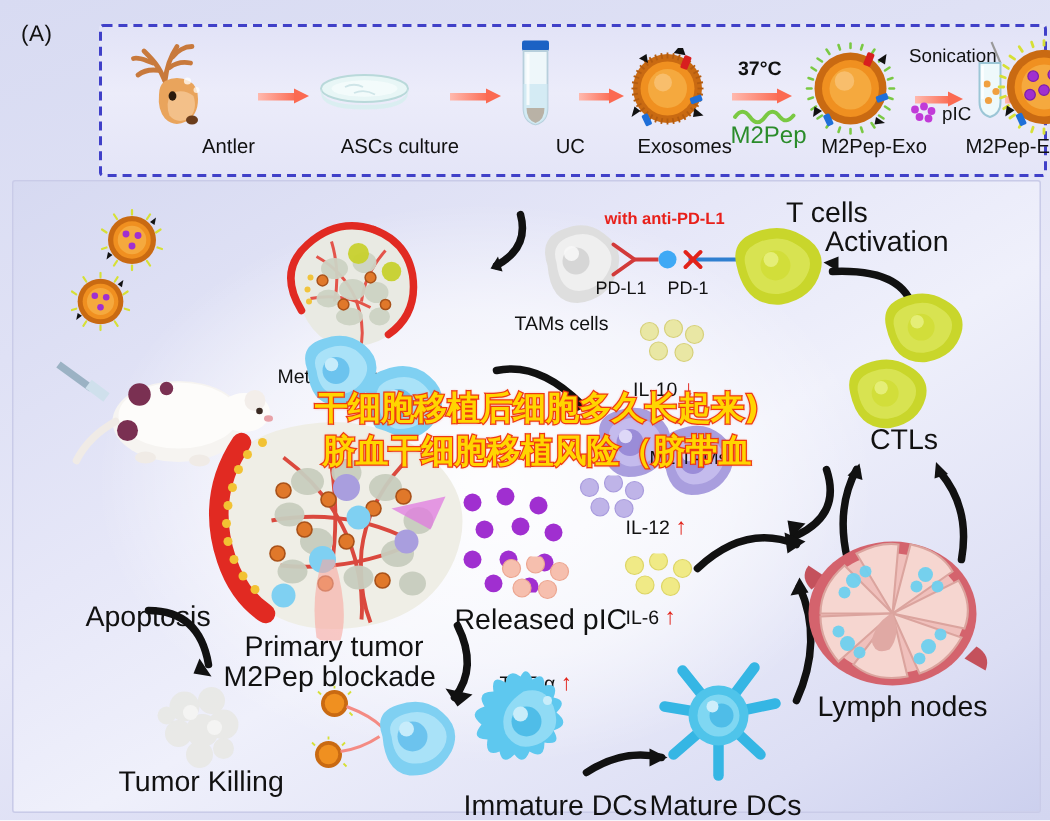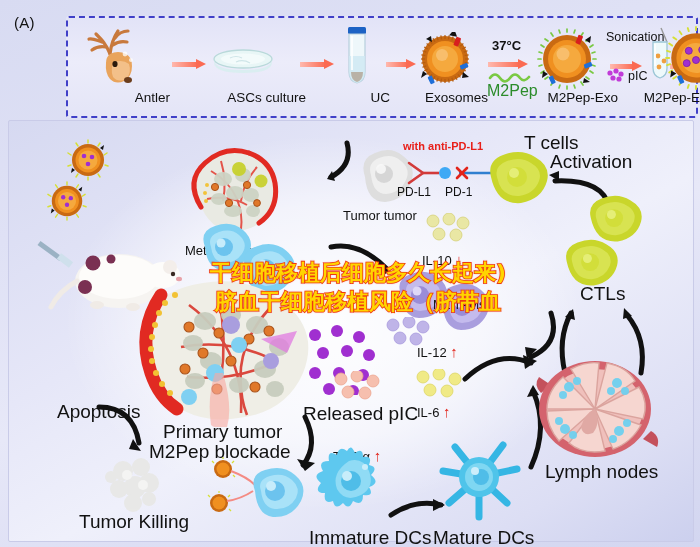--- a/index.html
+++ b/index.html
@@ -404,21 +404,21 @@
       <path d="M62 6 q6 22 -16 34" stroke="#111" stroke-width="5" fill="none" stroke-linecap="round"></path>
       <path d="M50 44 l-8 -2 l5 -8 z" fill="#111"></path>
     </svg>
 
     <svg style="position:absolute;left:344px;top:26px;" width="66" height="60" viewBox="0 0 66 60">
       <path d="M12 30 q-6 -18 10 -24 q16 -7 28 3 q14 10 8 26 q-6 18 -26 20 q-18 0 -20 -25 z" fill="#dedede"></path>
       <path d="M18 28 q-4 -12 8 -17 q13 -5 22 3 q10 8 5 19 q-6 13 -20 14 q-13 0 -15 -19 z" fill="#efefef"></path>
       <circle cx="31" cy="27" r="9" fill="#cfcfcf" opacity=".8"></circle>
       <circle cx="28" cy="22" r="5" fill="#f7f7f7" opacity=".9"></circle>
     </svg>
-    <div class="b-label" style="left:334px;top:87px;">Tumor tumor</div>
+    <div class="b-label" style="left:334px;top:87px;">TAMs cells</div>
 
     <div class="b-label redtext" style="left:382px;top:19px;font-size:11px;margin-left:12px;">with anti-PD-L1</div>
 
     <svg style="position:absolute;left:396px;top:36px;" width="116" height="34" viewBox="0 0 116 34">
       <path d="M4 6 l14 10 l-14 10" stroke="#d23a3a" stroke-width="2.6" fill="none" stroke-linecap="round"></path>
       <path d="M18 16 h16" stroke="#d23a3a" stroke-width="2.6" fill="none"></path>
       <circle cx="40" cy="16" r="6" fill="#3fa9f5"></circle>
       <path d="M112 6 l-14 10 l14 10" stroke="#2f7fd0" stroke-width="2.6" fill="none" stroke-linecap="round"></path>
       <path d="M98 16 h-44" stroke="#2f7fd0" stroke-width="2.6" fill="none"></path>
       <g stroke="#e2231a" stroke-width="2.6" stroke-linecap="round">

